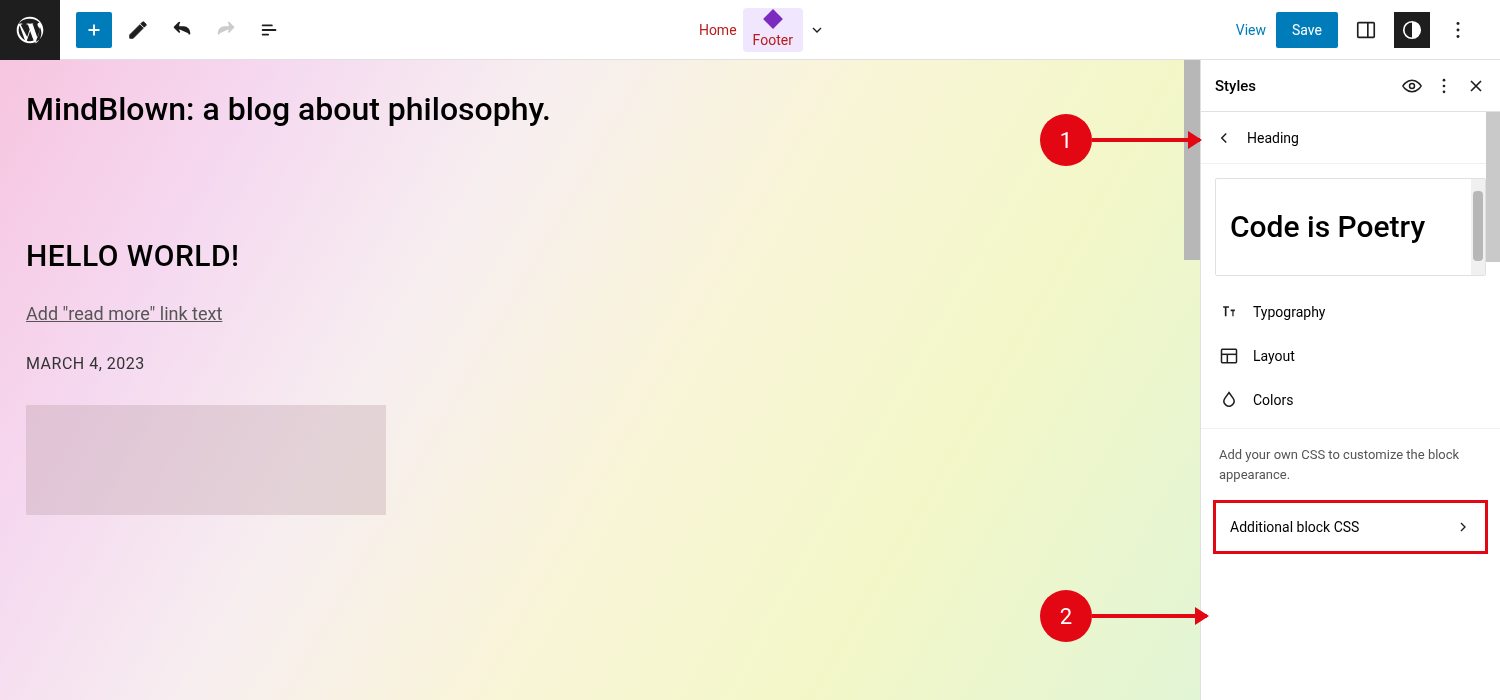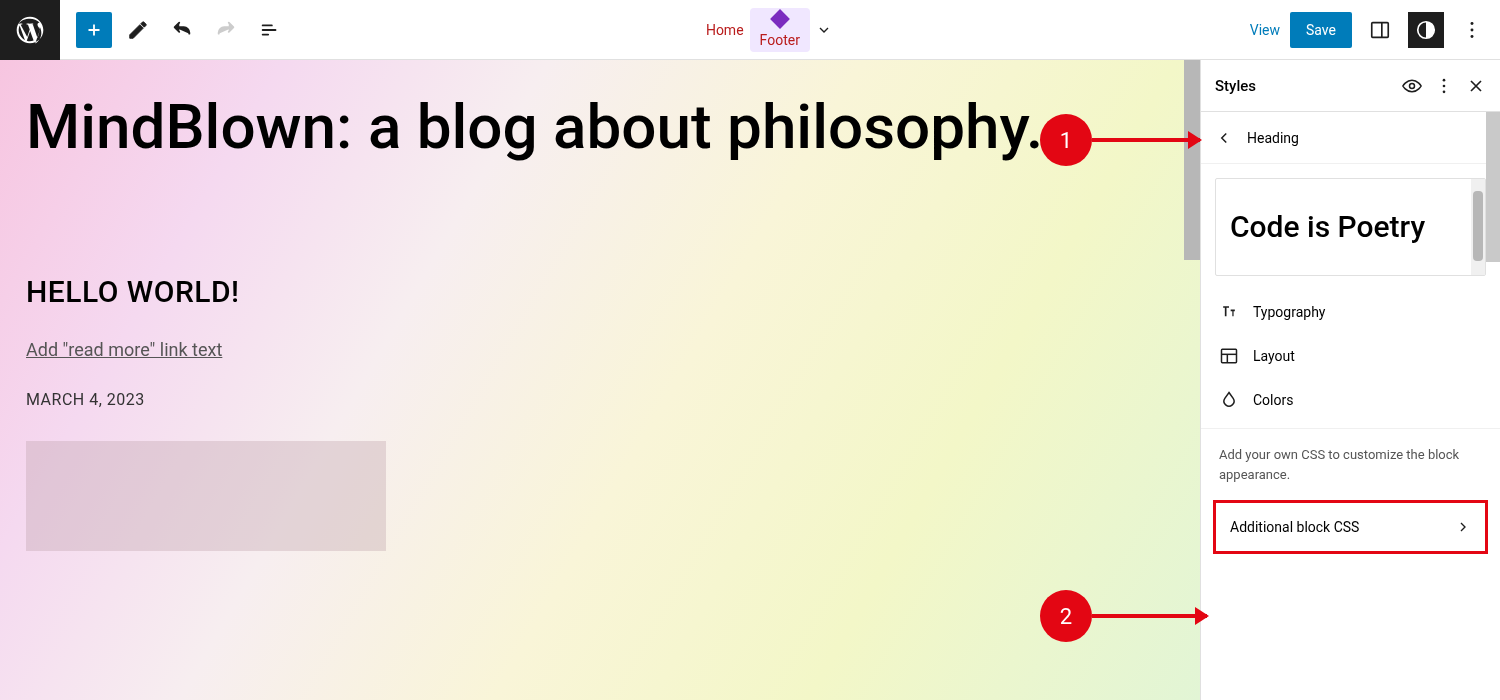--- a/index.html
+++ b/index.html
@@ -14,32 +14,32 @@
     .btn-add svg { width: 22px; height: 22px; fill: #fff; }
     .toolbar-icon-btn { width: 36px; height: 36px; display: flex; align-items: center; justify-content: center; cursor: pointer; color: #1e1e1e; }
     .toolbar-icon-btn.disabled { color: #ccc; }
     .toolbar-icon-btn svg { width: 22px; height: 22px; fill: currentColor; stroke: currentColor; }
 
     .toolbar-center { flex: 1; display: flex; align-items: center; justify-content: center; gap: 6px; font-size: 14px; color: #b91c1c; }
     .footer-pill { background: #f0e7ff; padding: 4px 10px; border-radius: 4px; display: flex; align-items: center; gap: 6px; flex-direction: column; }
     .footer-pill .diamond { width: 14px; height: 14px; background: #7b2cbf; transform: rotate(45deg); }
     .chev-down { width: 16px; height: 16px; }
 
-    .toolbar-right { display: flex; align-items: center; gap: 10px; padding-right: 10px; }
+    .toolbar-right { display: flex; align-items: center; gap: 10px; padding-right: 24px; }
     .view-link { color: #007cba; font-size: 14px; cursor: pointer; }
     .btn-save { background: #007cba; color: #fff; border: none; padding: 10px 16px; font-size: 14px; cursor: pointer; border-radius: 2px; }
     .icon-square { width: 36px; height: 36px; display: flex; align-items: center; justify-content: center; cursor: pointer; }
     .icon-square.dark { background: #1e1e1e; color: #fff; }
     .icon-square svg { width: 22px; height: 22px; }
 
     
     .main-area { display: flex; height: calc(700px - 60px); }
     .canvas { flex: 1; position: relative; overflow: hidden; background: linear-gradient(120deg, #f7c5e0 0%, #f5d9f0 18%, #f7eef0 35%, #f9f5d8 55%, #f3f7c8 75%, #e2f5d5 100%); padding: 30px 26px; }
     .canvas-content { max-width: 1100px; }
-    .site-title { font-size: 62px; font-weight: 500; margin-bottom: 110px; line-height: 1.2; }
+    .site-title { font-size: 32px; font-weight: 500; margin-bottom: 110px; line-height: 1.2; }
     .post-title { font-size: 30px; font-weight: 500; margin-bottom: 30px; letter-spacing: 0.5px; }
     .post-excerpt { font-size: 18px; color: #333; line-height: 1.6; max-width: 380px; margin-bottom: 26px; }
     .readmore-link { font-size: 18px; color: #555; text-decoration: underline; display: inline-block; margin-bottom: 30px; }
     .post-date { font-size: 16px; color: #333; letter-spacing: 0.5px; margin-bottom: 32px; }
     .placeholder-block { width: 360px; height: 110px; background: rgba(190, 160, 170, 0.35); }
 
     .canvas-scrollbar { position: absolute; right: 0; top: 0; width: 16px; height: 200px; background: #b7b7b7; border-radius: 0; }
 
     
     .sidebar { width: 300px; border-left: 1px solid #e0e0e0; display: flex; flex-direction: column; position: relative; }

